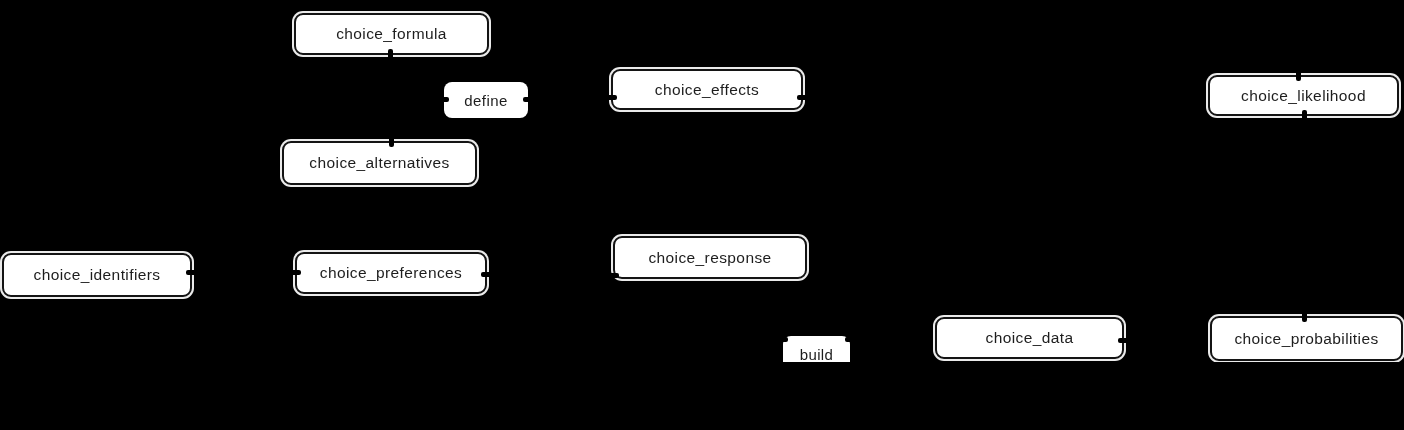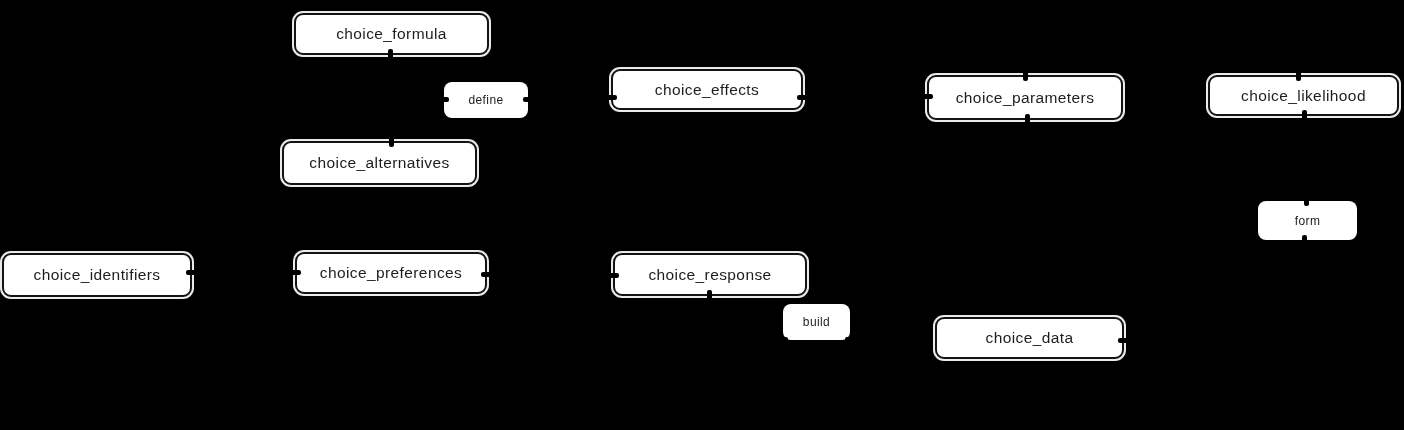--- a/index.html
+++ b/index.html
@@ -31,21 +31,21 @@
     white-space: nowrap;
   }
   .chip {
     position: absolute;
     box-sizing: border-box;
     background: #ffffff;
     border-radius: 8px;
     display: flex;
     align-items: center;
     justify-content: center;
-    font-size: 12px;
+    font-size: 15px;
     letter-spacing: 0.4px;
     color: #1d1d1d;
     white-space: nowrap;
   }
   .notch {
     position: absolute;
     background: #000000;
     border-radius: 2px;
     z-index: 5;
   }
@@ -54,31 +54,30 @@
   .notch.cv { width: 5px; height: 10px; }
   .notch.ch { width: 10px; height: 5px; }
 </style>
 </head>
 <body>
 
 <div class="canvas">
 
   <div class="node" style="left:294px; top:13px;  width:195px; height:42px">choice_formula</div>
   <div class="node" style="left:611px; top:69px;  width:192px; height:41px">choice_effects</div>
-  <div class="node" style="left:927px; top:75px;  width:196px; height:45px">choice_parameters</div>
   <div class="node" style="left:1208px; top:75px; width:191px; height:41px">choice_likelihood</div>
   <div class="node" style="left:282px; top:141px; width:195px; height:44px">choice_alternatives</div>
   <div class="node" style="left:2px;   top:253px; width:190px; height:44px">choice_identifiers</div>
   <div class="node" style="left:295px; top:252px; width:192px; height:42px">choice_preferences</div>
-  <div class="node" style="left:613px; top:253px; width:194px; height:43px">choice_response</div>
+  <div class="node" style="left:613px; top:236px; width:194px; height:43px">choice_response</div>
   <div class="node" style="left:935px; top:317px; width:189px; height:42px">choice_data</div>
+  <div class="node" style="left:1210px; top:316px; width:193px; height:45px">choice_probabilities</div>
 
   <div class="chip" style="left:444px;  top:82px;  width:84px;  height:36px">define</div>
-  <div class="chip" style="left:1258px; top:201px; width:99px;  height:39px">form</div>
-  <div class="chip" style="left:783px;  top:304px; width:67px;  height:36px">build</div>
+  <div class="chip" style="left:783px;  top:336px; width:67px;  height:36px">build</div>
 
   <div class="notch v" style="left:388px;  top:49px"></div>
   <div class="notch v" style="left:389px;  top:135px"></div>
   <div class="notch h" style="left:605px;  top:95px"></div>
   <div class="notch h" style="left:797px;  top:95px"></div>
   <div class="notch h" style="left:921px;  top:94px"></div>
   <div class="notch v" style="left:1023px; top:69px"></div>
   <div class="notch v" style="left:1025px; top:114px"></div>
   <div class="notch v" style="left:1296px; top:69px"></div>
   <div class="notch v" style="left:1302px; top:110px"></div>

